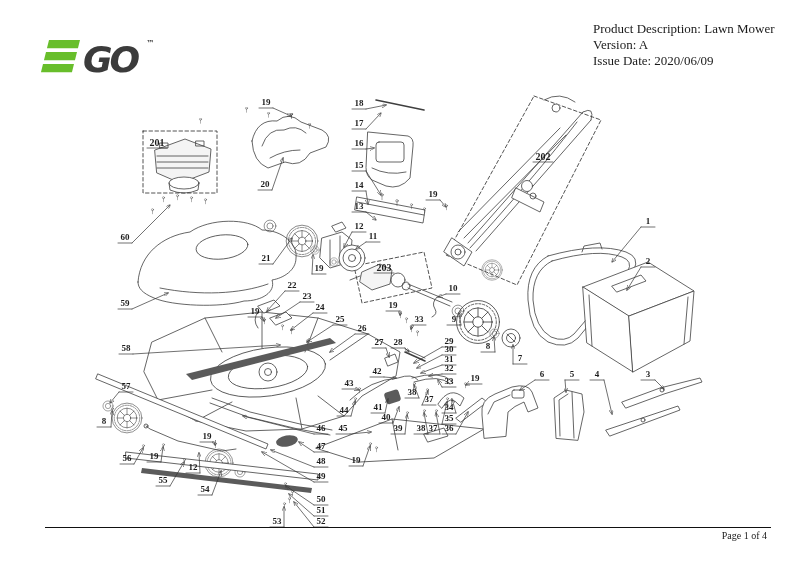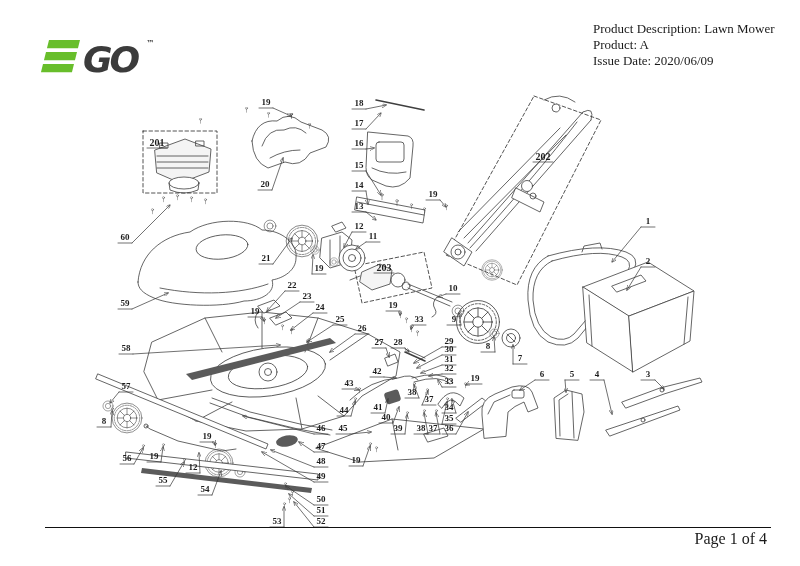--- a/index.html
+++ b/index.html
@@ -5,21 +5,21 @@
   html,body{margin:0;padding:0;background:#ffffff;}
   #page{position:relative;width:800px;height:566px;background:#fff;overflow:hidden;
         font-family:"Liberation Serif",serif;color:#1a1a1a;}
   
   #logo{position:absolute;left:34px;top:36px;width:124px;height:44px;}
   
   #info{position:absolute;left:593px;top:21px;width:200px;font-size:13px;line-height:16px;}
   #info div{white-space:nowrap;}
   
   #footer-rule{position:absolute;left:45px;top:527px;width:726px;border-top:1.6px solid #111;}
-  #page-num{position:absolute;right:33px;top:530px;font-size:16px;}
+  #page-num{position:absolute;right:33px;top:530px;font-size:10px;}
   
   #diagram{position:absolute;left:0;top:0;}
   #diagram path,#diagram line,#diagram circle,#diagram ellipse,#diagram polygon,#diagram polyline,#diagram rect{
       stroke:#3f3f3f;stroke-width:.8;fill:none;stroke-linejoin:round;stroke-linecap:round;}
   #diagram .fw{fill:#ffffff;}
   #diagram .fl{fill:#f4f4f4;}
   #diagram .fd{fill:#5b5b5b;stroke:none;}
   #diagram .dash{stroke-dasharray:3.5 2.5;stroke-width:.9;}
   #diagram .thick{stroke-width:1.6;}
   #diagram text{font:700 9px "Liberation Serif",serif;fill:#1c1c1c;text-anchor:middle;}
@@ -38,21 +38,21 @@
         <rect x="16" y="16" width="31" height="8.2"></rect>
         <rect x="16" y="28" width="31" height="8.2"></rect>
       </g>
       <text x="49" y="36" style="font:italic 900 36px 'DejaVu Sans',sans-serif;fill:#3b3b3b;letter-spacing:-3px;text-anchor:start;">GO</text>
       <text x="112" y="10" style="font:700 8px 'DejaVu Sans',sans-serif;fill:#3b3b3b;text-anchor:start;">™</text>
     </svg>
   </div>
 
   <div id="info">
     <div>Product Description: Lawn Mower</div>
-    <div>Product: A</div>
+    <div>Version: A</div>
     <div>Issue Date: 2020/06/09</div>
   </div>
 
   <svg id="diagram" width="800" height="566" viewBox="0 0 800 566">
     <defs>
       <marker id="arrh" markerWidth="7" markerHeight="6" refX="6" refY="3" orient="auto">
         <path d="M0,0 L7,3 L0,6 Z" fill="#333" stroke="none"></path>
       </marker>
       <symbol id="scr" viewBox="0 0 10 12">
         <circle cx="5" cy="2.4" r="2.1" fill="#4a4a4a" stroke="none"></circle>

